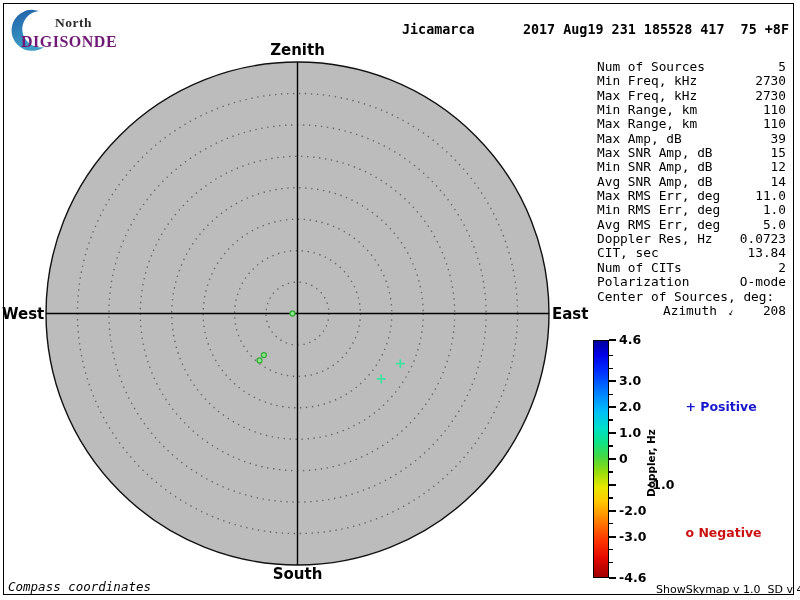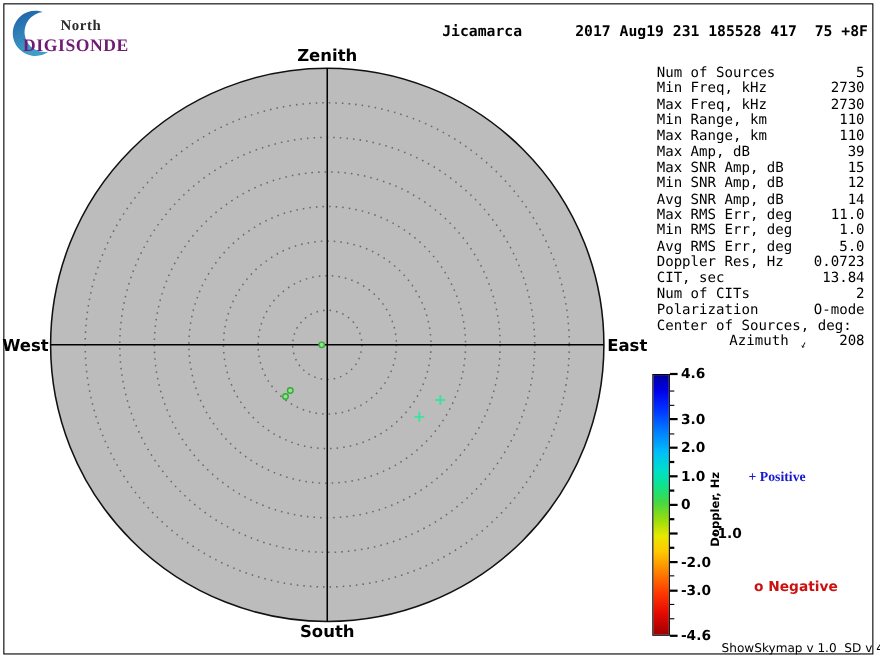--- a/index.html
+++ b/index.html
@@ -41,21 +41,21 @@
   
   #colorbar{position:absolute;left:593px;top:340px;width:200px;height:238px;}
   #colorbar-bar{position:absolute;left:0;top:0;width:16px;height:238px;
                 border:1px solid #000;box-sizing:border-box;}
   .cb-tick{position:absolute;background:#000;}
   .cb-label{position:absolute;left:26px;font:bold 12.5px "DejaVu Sans",sans-serif;height:14px;line-height:14px;}
   #doppler-label{position:absolute;left:597px;top:456px;width:110px;height:14px;text-align:center;
                  font:bold 10.5px "DejaVu Sans",sans-serif;transform:rotate(-90deg);}
 
   .legend{position:absolute;font:bold 12.5px "DejaVu Sans",sans-serif;white-space:pre;}
-  #legend-positive{left:668px;top:411px;font-family:Liberation Serif, serif;}
+  #legend-positive{left:668px;top:384px;}
   #legend-negative{left:668px;top:510px;}
 
   
   .footer-italic{position:absolute;top:579px;font:italic 12.5px "DejaVu Sans Mono",monospace;white-space:pre;}
   #footer-coords{left:8px;}
   #footer-zenith{left:419px;}
   #footer-version{position:absolute;left:656px;top:583px;font:11px "DejaVu Sans",sans-serif;white-space:pre;}
 </style>
 </head>
 <body>
@@ -158,14 +158,15 @@
   </div>
   <div id="doppler-label">Doppler, Hz</div>
 
   <div class="legend" id="legend-positive" style="color: rgb(23, 23, 204);">
     <span>+</span><span> </span><span>Positive</span>
   </div>
   <div class="legend" id="legend-negative" style="color: rgb(204, 17, 17);">
     <span>o</span><span> </span><span>Negative</span>
   </div>
 
+  <div class="footer-italic" id="footer-coords">Compass coordinates</div>
   <div id="footer-version">ShowSkymap v 1.0  SD v 4.2</div>
 </div>
 
 </body></html>

